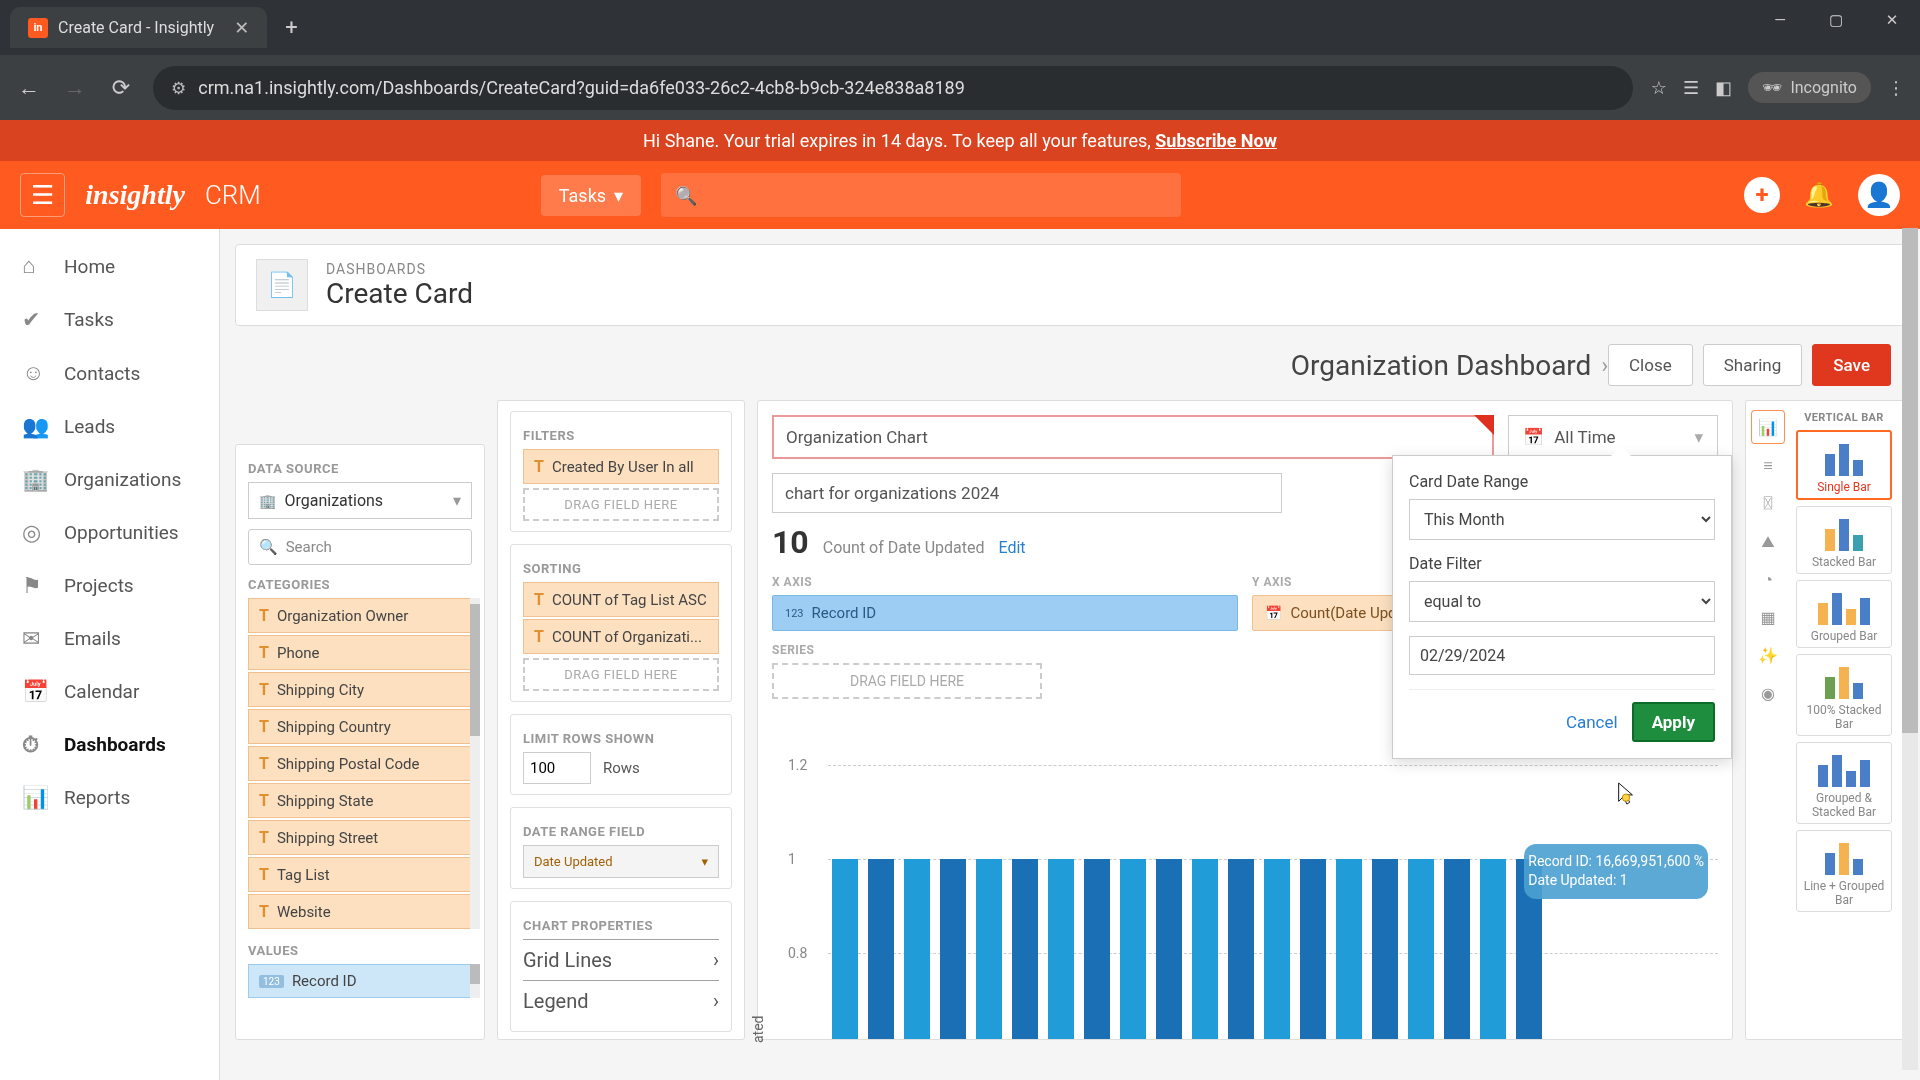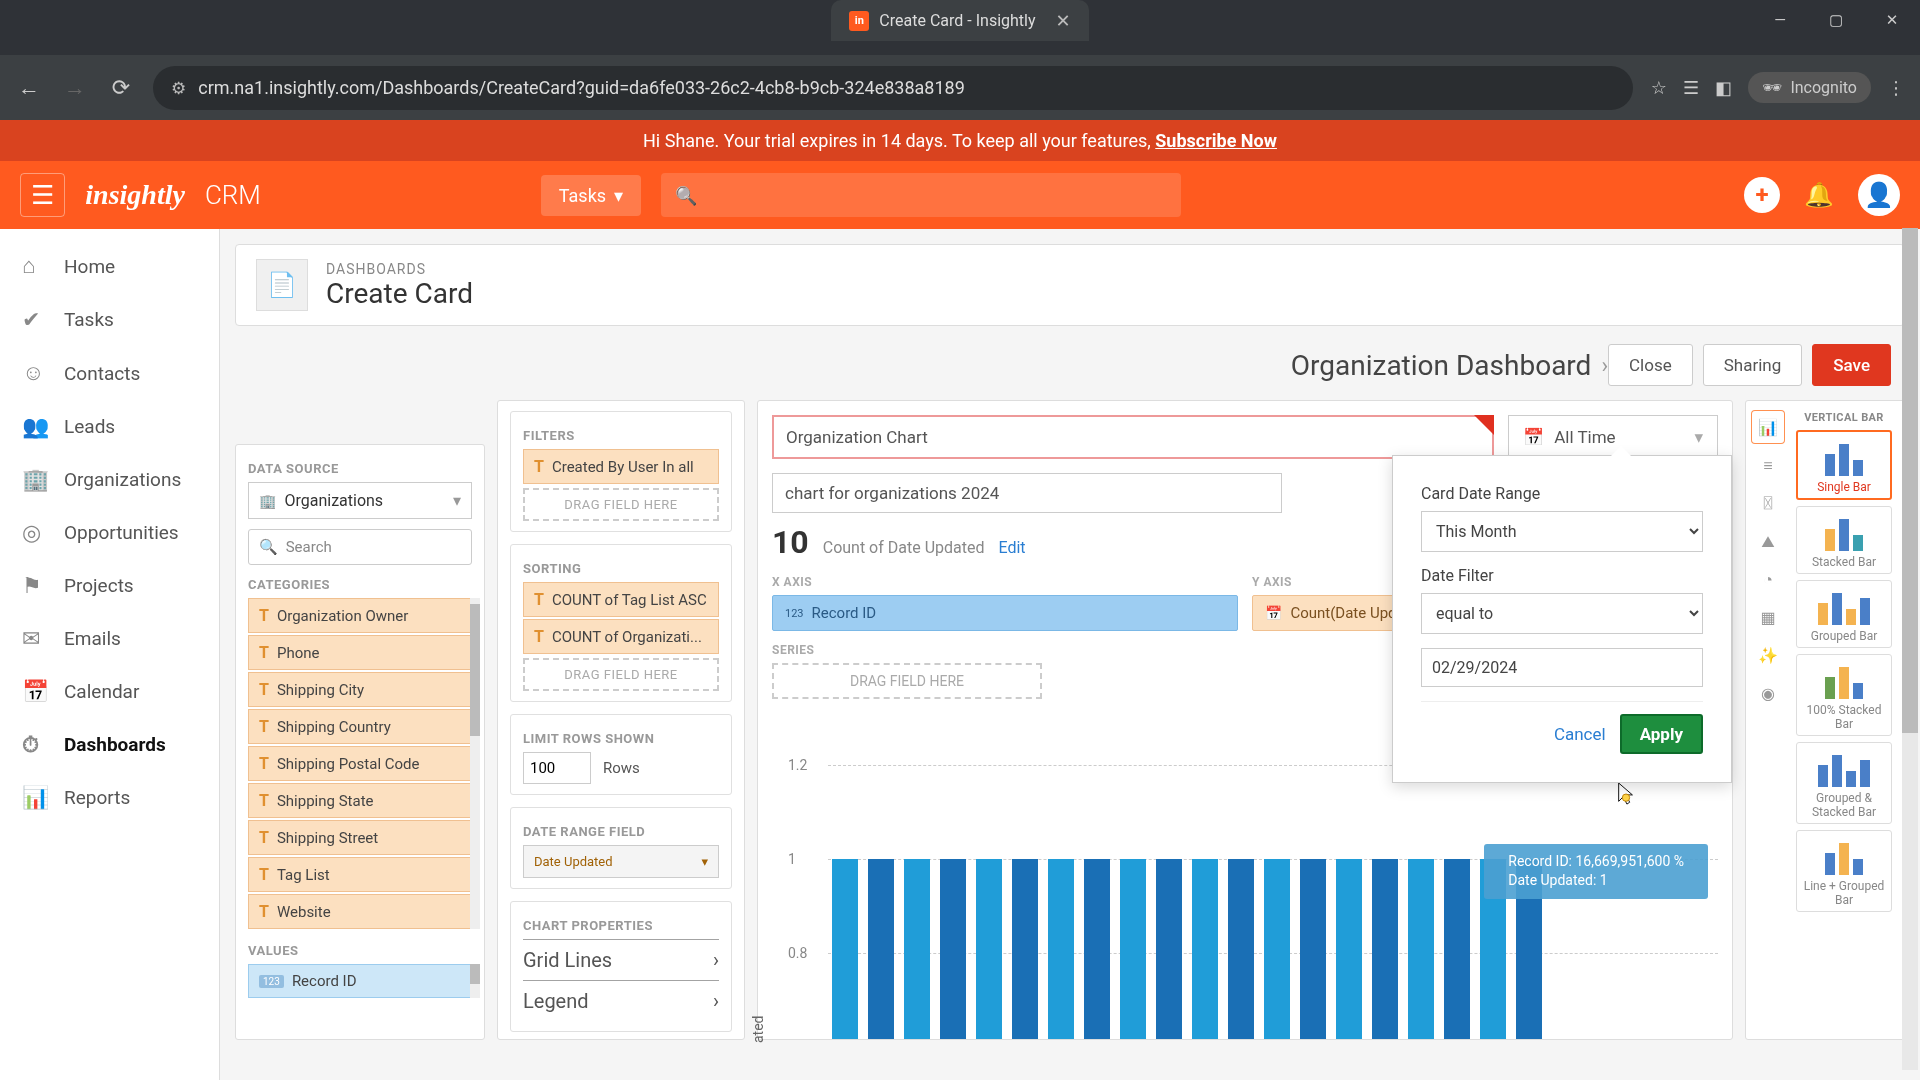--- a/index.html
+++ b/index.html
@@ -1,20 +1,20 @@
 <!DOCTYPE html>
 <html><head>
 <meta charset="utf-8">
 <style>
 * { box-sizing: border-box; margin: 0; padding: 0; font-family: -apple-system, BlinkMacSystemFont, "Segoe UI", Roboto, Arial, sans-serif; }
 body { background: #2a2a2a; overflow: hidden; width: 1920px; height: 1080px; position: relative; }
 
 
 .browser-chrome { background: #2f3237; height: 120px; display: flex; flex-direction: column; }
-.tab-bar { height: 55px; display: flex; align-items: center; padding: 0 10px; gap: 8px; flex-direction: column; }
+.tab-bar { height: 55px; display: flex; align-items: center; padding: 0 10px; gap: 8px; }
 .tab { background: #3c4043; border-radius: 10px 10px 0 0; padding: 10px 18px; display: flex; align-items: center; gap: 10px; color: #ddd; font-size: 16px; max-width: 340px; }
 .tab .favicon { width: 20px; height: 20px; background: #ff5a1f; border-radius: 3px; display: inline-flex; align-items: center; justify-content: center; font-size: 11px; font-weight: bold; color: #fff; }
 .tab .close-tab { color: #bbb; font-size: 18px; margin-left: 10px; }
 .new-tab { color: #ccc; font-size: 22px; padding: 0 10px; }
 .addr-bar { height: 65px; background: #3c4043; display: flex; align-items: center; padding: 0 15px; gap: 18px; }
 .nav-btn { width: 28px; height: 28px; color: #ccc; display: flex; align-items: center; justify-content: center; font-size: 22px; }
 .nav-btn.disabled { color: #666; }
 .url-box { flex: 1; background: #2a2d30; border-radius: 24px; height: 44px; display: flex; align-items: center; padding: 0 18px; color: #ddd; font-size: 18px; gap: 12px; }
 .url-box .site-settings { color: #bbb; font-size: 17px; }
 .right-icons { display: flex; align-items: center; gap: 16px; color: #ccc; font-size: 18px; }
@@ -112,24 +112,24 @@
 
 .chart-preview { position: absolute; bottom: 0; left: 14px; right: 14px; height: 290px; }
 .y-tick { position: absolute; left: 16px; color: #888; font-size: 14px; transform: translateY(-50%); }
 .grid-line { position: absolute; left: 56px; right: 0; height: 1px; border-top: 1px dashed #ccc; }
 .bars { position: absolute; bottom: 0; left: 60px; right: 10px; height: 180px; display: flex; gap: 10px; align-items: flex-end; }
 .bar { width: 26px; background: #209dd8; height: 100%; }
 .bar.dark { background: #1a6fb5; }
 .y-axis-label { position: absolute; left: -6px; bottom: -4px; color: #666; font-size: 14px; transform: rotate(-90deg); transform-origin: left bottom; }
 
 
-.tooltip { position: absolute; background: rgba(75, 160, 210, .9); color: #fff; font-size: 14px; padding: 8px 24px; border-radius: 3px; right: 10px; bottom: 140px; line-height: 1.4; }
-
-
-.popover { position: absolute; top: 54px; right: 0; width: 340px; background: #fff; border: 1px solid #ccc; box-shadow: 0 4px 14px rgba(0,0,0,.15); padding: 28px; z-index: 10; }
+.tooltip { position: absolute; background: rgba(75, 160, 210, .9); color: #fff; font-size: 14px; padding: 8px 4px; border-radius: 12px; right: 10px; bottom: 140px; line-height: 1.4; }
+
+
+.popover { position: absolute; top: 54px; right: 0; width: 340px; background: #fff; border: 1px solid #ccc; box-shadow: 0 4px 14px rgba(0,0,0,.15); padding: 16px; z-index: 10; }
 .popover::before { content: ""; position: absolute; top: -10px; right: 100px; width: 0; height: 0; border-left: 10px solid transparent; border-right: 10px solid transparent; border-bottom: 10px solid #fff; }
 .popover label { font-size: 16px; color: #444; display: block; margin-bottom: 8px; }
 .popover select, .popover input { width: 100%; border: 1px solid #ccc; padding: 9px 10px; font-size: 16px; color: #444; margin-bottom: 14px; background: #fff; }
 .popover-actions { display: flex; justify-content: flex-end; gap: 14px; align-items: center; border-top: 1px solid #eee; padding-top: 12px; }
 .cancel-link { color: #2a7ed2; font-size: 17px; margin-left: 17px; }
 .apply-btn { background: #1e8e3e; color: #fff; border: 2px solid #0d6b2a; padding: 8px 18px; font-size: 17px; font-weight: bold; border-radius: 3px; position: relative; }
 
 
 .chart-type-strip { width: 38px; display: flex; flex-direction: column; gap: 6px; }
 .chart-type-strip .ct { width: 32px; height: 32px; display: flex; align-items: center; justify-content: center; color: #999; border-radius: 3px; }

